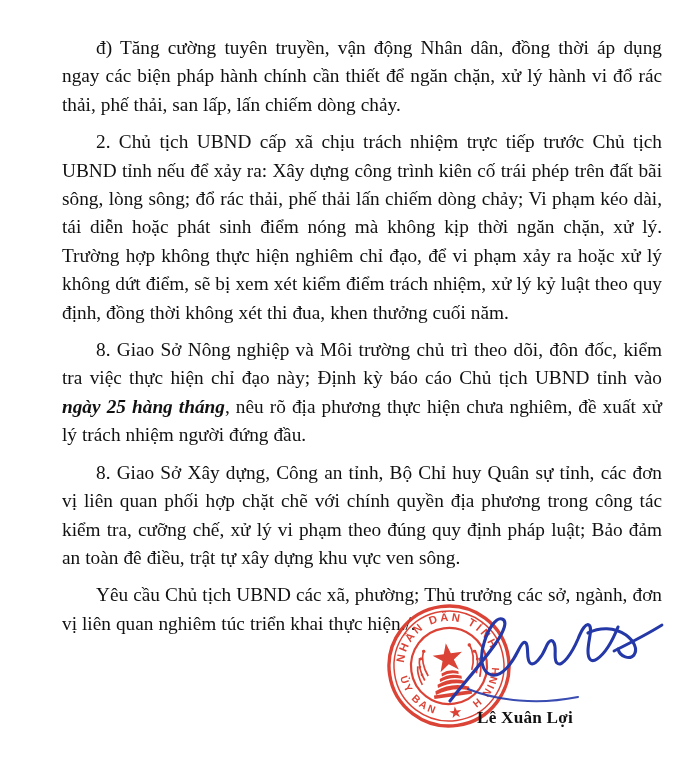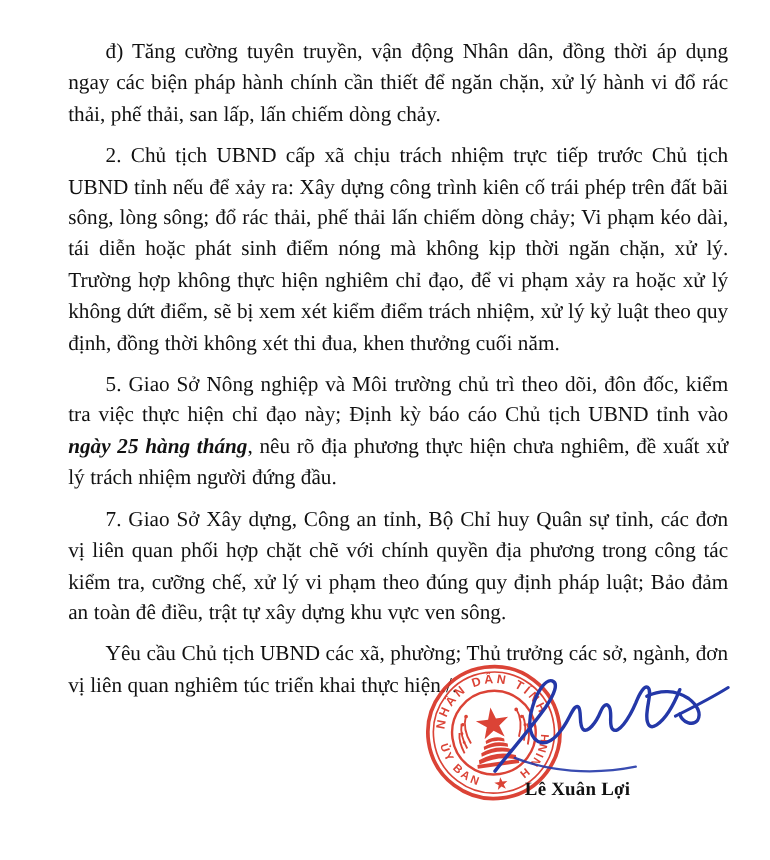--- a/index.html
+++ b/index.html
@@ -131,22 +131,22 @@
   .handsign svg { display: block; }
 </style>
 </head>
 <body>
 
 <div class="page">
 
   <div class="body-text">
     <p class="para"><span>đ) Tăng cường tuyên truyền, vận động Nhân dân, đồng thời áp dụng ngay các biện pháp hành chính cần thiết để ngăn chặn, xử lý hành vi đổ rác thải, phế thải, san lấp, lấn chiếm dòng chảy.</span></p>
     <p class="para"><span>2. Chủ tịch UBND cấp xã chịu trách nhiệm trực tiếp trước Chủ tịch UBND tỉnh nếu để xảy ra: Xây dựng công trình kiên cố trái phép trên đất bãi sông, lòng sông; đổ rác thải, phế thải lấn chiếm dòng chảy; Vi phạm kéo dài, tái diễn hoặc phát sinh điểm nóng mà không kịp thời ngăn chặn, xử lý. Trường hợp không thực hiện nghiêm chỉ đạo, để vi phạm xảy ra hoặc xử lý không dứt điểm, sẽ bị xem xét kiểm điểm trách nhiệm, xử lý kỷ luật theo quy định, đồng thời không xét thi đua, khen thưởng cuối năm.</span></p>
-    <p class="para"><span>5. Giao Sở Nông nghiệp và Môi trường chủ trì theo dõi, đôn đốc, kiểm tra việc thực hiện chỉ đạo này; Định kỳ báo cáo Chủ tịch UBND tỉnh vào </span><b>ngày 25 hàng tháng</b><span>, nêu rõ địa phương thực hiện chưa nghiêm, đề xuất xử lý trách nhiệm người đứng đầu.</span></p>
-    <p class="para"><span>7. Giao Sở Xây dựng, Công an tỉnh, Bộ Chỉ huy Quân sự tỉnh, các đơn vị liên quan phối hợp chặt chẽ với chính quyền địa phương trong công tác kiểm tra, cưỡng chế, xử lý vi phạm theo đúng quy định pháp luật; Bảo đảm an toàn đê điều, trật tự xây dựng khu vực ven sông.</span></p>
+    <p class="para"><span>8. Giao Sở Nông nghiệp và Môi trường chủ trì theo dõi, đôn đốc, kiểm tra việc thực hiện chỉ đạo này; Định kỳ báo cáo Chủ tịch UBND tỉnh vào </span><b>ngày 25 hàng tháng</b><span>, nêu rõ địa phương thực hiện chưa nghiêm, đề xuất xử lý trách nhiệm người đứng đầu.</span></p>
+    <p class="para"><span>8. Giao Sở Xây dựng, Công an tỉnh, Bộ Chỉ huy Quân sự tỉnh, các đơn vị liên quan phối hợp chặt chẽ với chính quyền địa phương trong công tác kiểm tra, cưỡng chế, xử lý vi phạm theo đúng quy định pháp luật; Bảo đảm an toàn đê điều, trật tự xây dựng khu vực ven sông.</span></p>
     <p class="para"><span>Yêu cầu Chủ tịch UBND các xã, phường; Thủ trưởng các sở, ngành, đơn vị liên quan nghiêm túc triển khai thực hiện./.</span></p>
   </div>
 
   <div class="footer">
 
 
 
     <div class="seal">
       <svg viewBox="0 0 126 126" width="126" height="126" aria-hidden="true">
         <defs>

